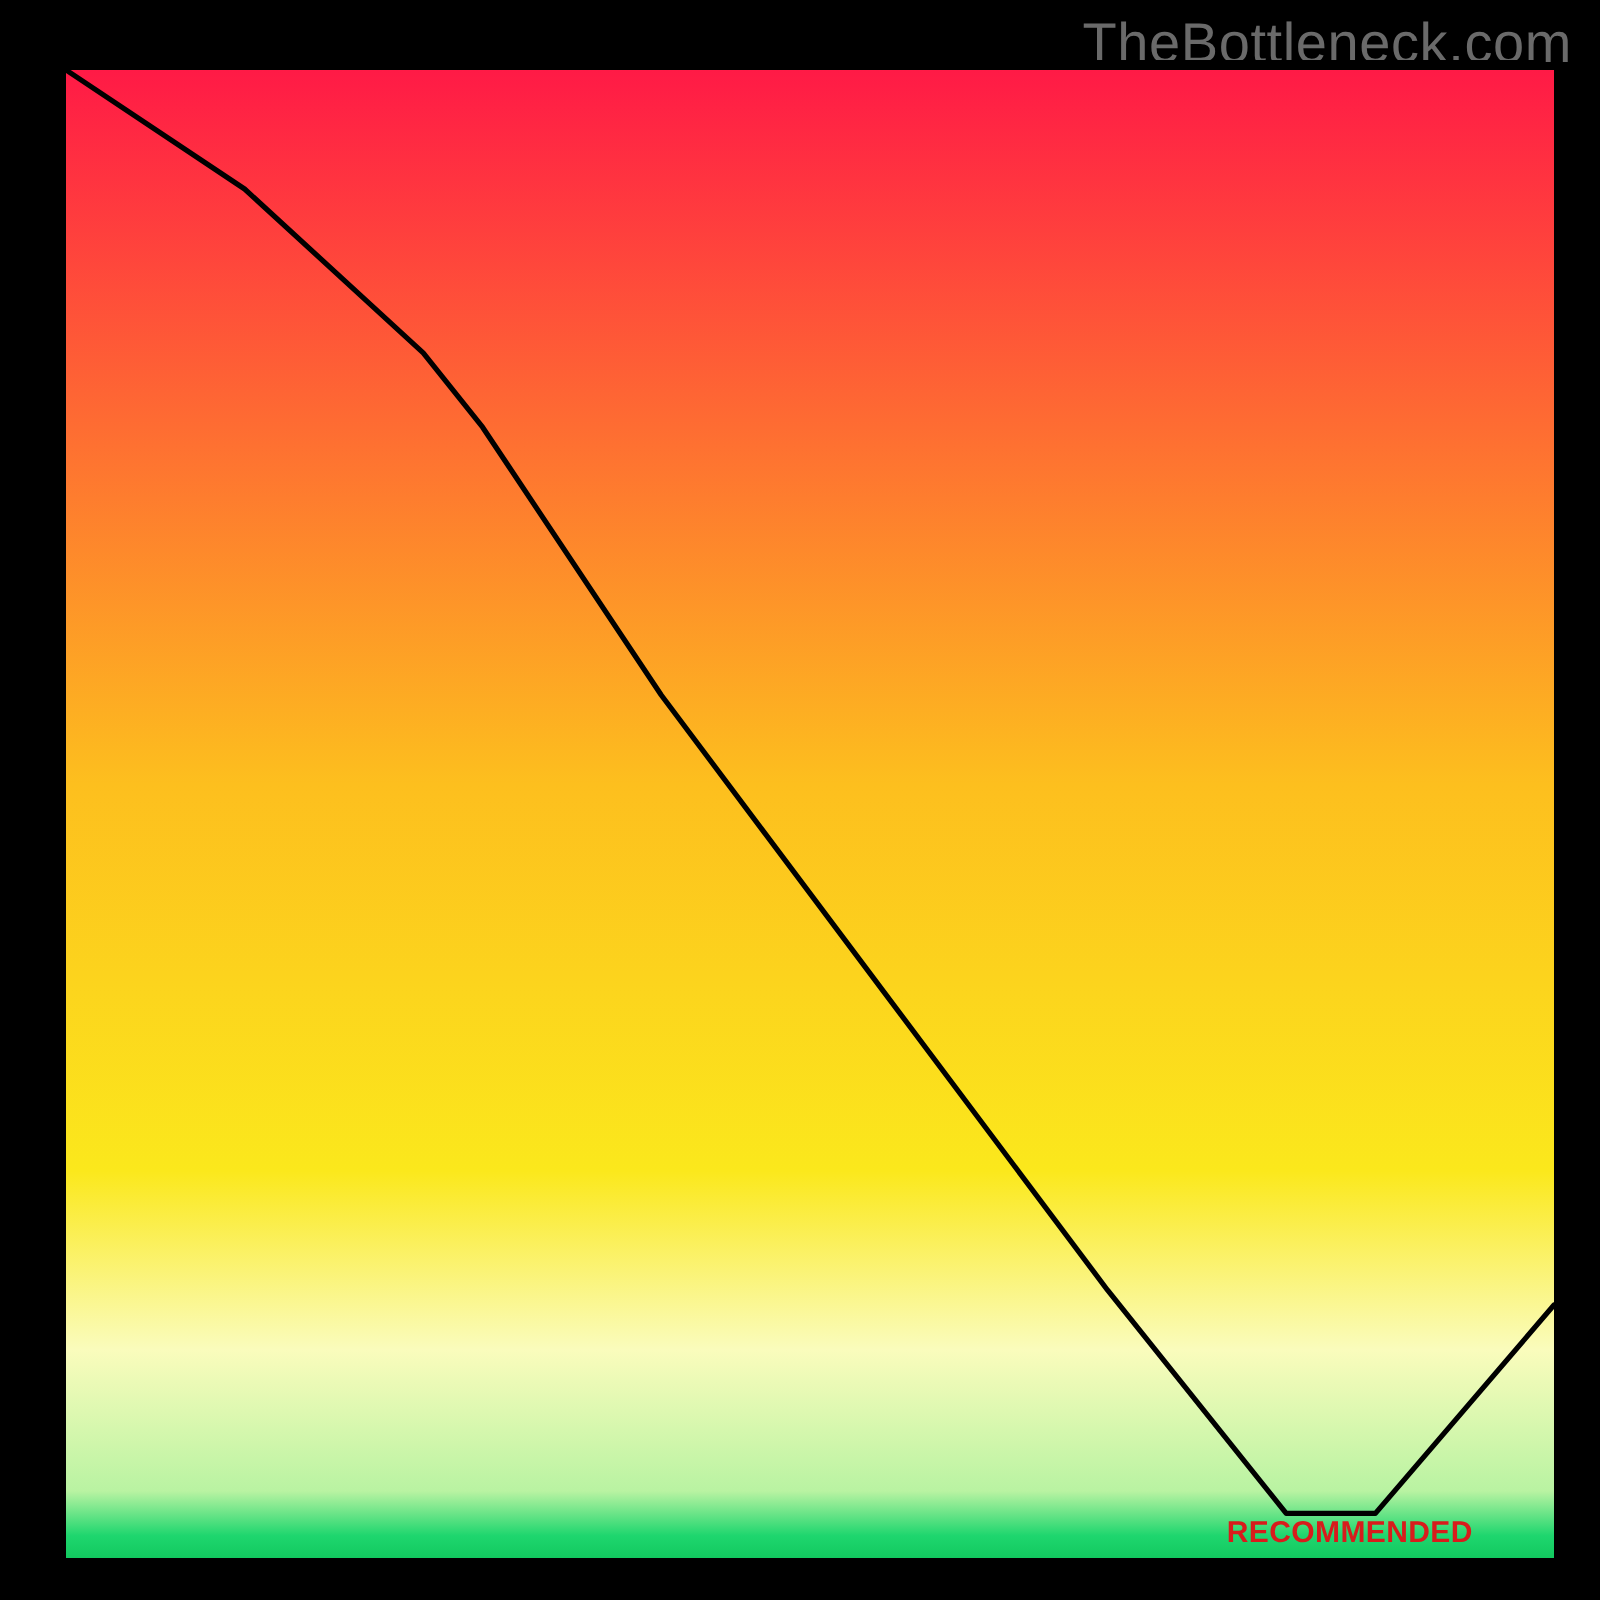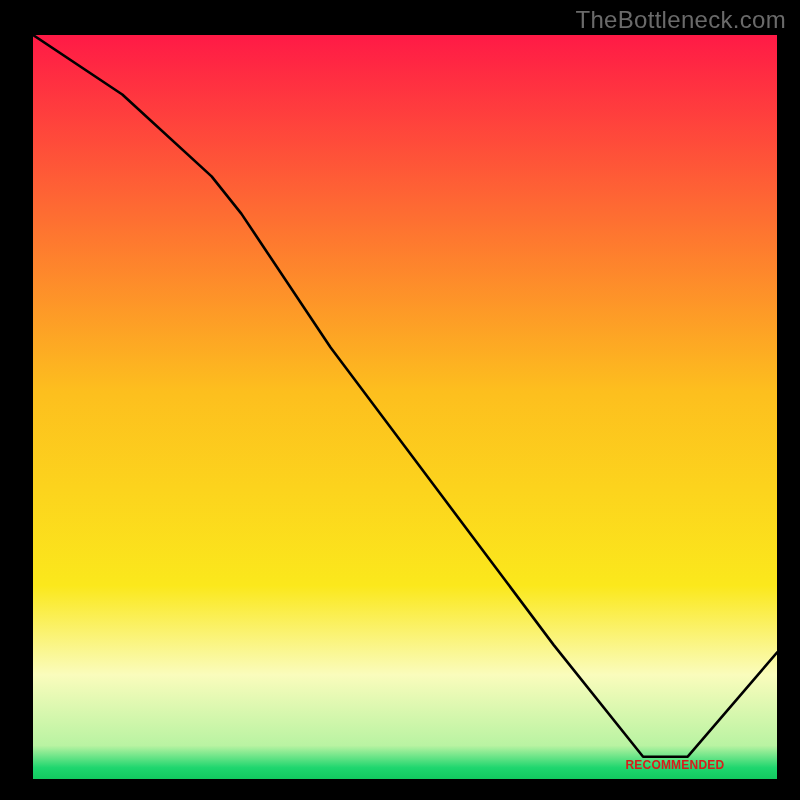--- a/index.html
+++ b/index.html
@@ -8,21 +8,21 @@
     position: relative;
     width: 800px;
     height: 800px;
     background: #000;
   }
   .watermark {
     position: absolute;
     top: 6px;
     right: 14px;
     color: #6a6a6a;
-    font-size: 24px;
+    font-size: 28px;
     font-weight: 500;
     letter-spacing: 0.3px;
     user-select: none;
   }
   .plot-frame {
     position: absolute;
     left: 28px;
     top: 30px;
     width: 744px;
     height: 744px;
@@ -34,21 +34,21 @@
   }
   .plot-area {
     position: absolute;
     inset: 0;
   }
   svg { display: block; }
   .x-annot {
     position: absolute;
     color: #d81c1c;
     font-weight: 700;
-    font-size: 12px;
+    font-size: 15px;
     letter-spacing: 0.2px;
     white-space: nowrap;
     transform: translateX(-50%);
     padding-left: 19px;
   }
 </style>
 </head>
 <body>
 
 <div class="stage">

